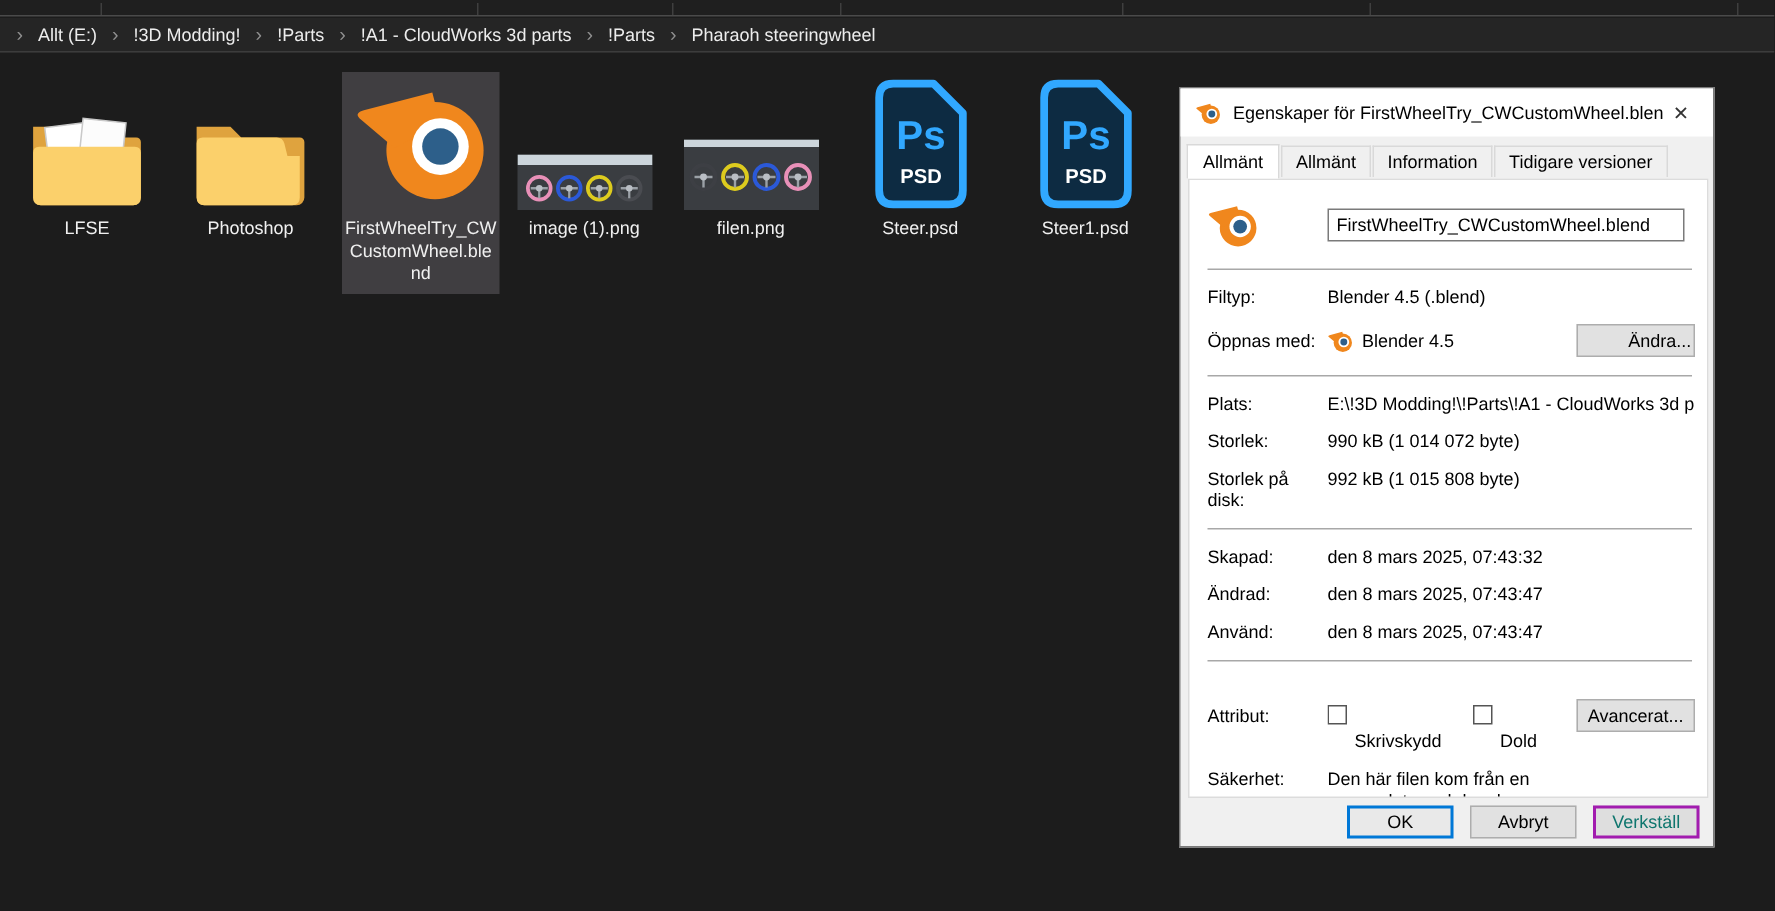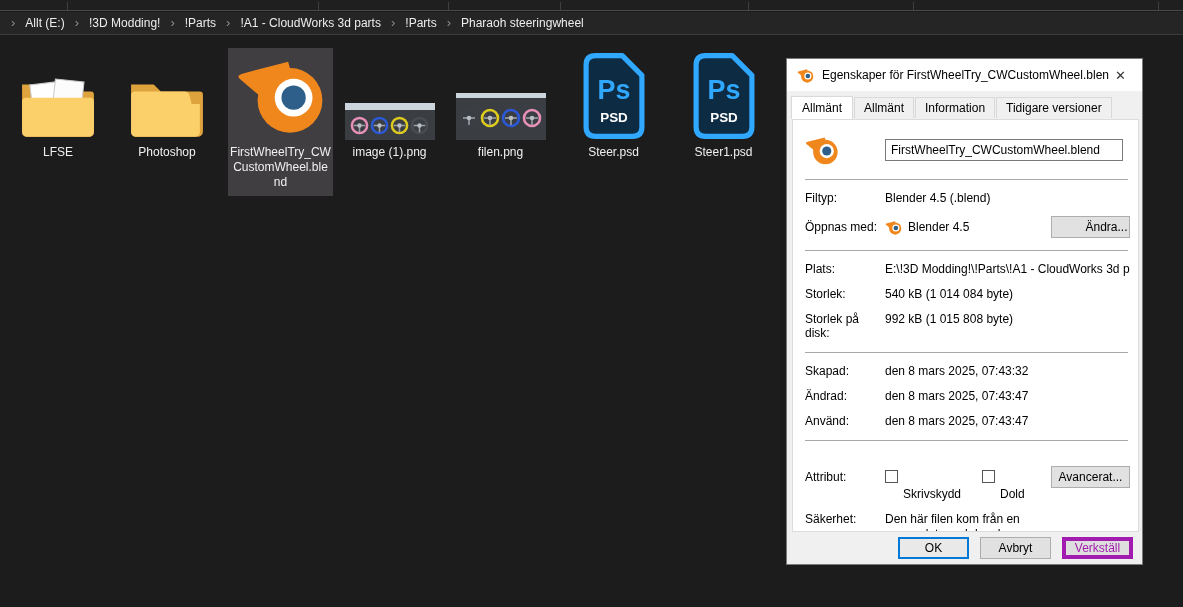--- a/index.html
+++ b/index.html
@@ -60,21 +60,21 @@
     border:1px solid #555; vertical-align:-2px; flex:none; }
   .cblabel { font-size:12px; margin-left:5px;margin-top:35px; }
   .sec-text { white-space:normal; width:170px; line-height:15px; }
   .dlg-footer { position:absolute; left:0; bottom:0; width:100%; height:33px;
     display:flex; align-items:center; justify-content:flex-end; gap:11px;
     padding-right:9px; }
   .foot-btn { font-size:12px; font-family:"Liberation Sans",sans-serif;
     width:71px; height:22px; }
   .btn-ok { background:#e9e9e9; border:2px solid #0078d7; color:#000; }
   .btn-cancel { background:#e1e1e1; border:1px solid #adadad; color:#000; }
-  .btn-apply { background:#dedede; border:4px solid #a21caf; color:#a21caf; }
+  .btn-apply { background:#dedede; border:2px solid #a21caf; color:#0f766e; }
 </style>
 </head>
 <body>
 
 <div class="stage">
 
   <div class="topstrip">
     <div class="tsep" style="left:67px"></div>
     <div class="tsep" style="left:318px"></div>
     <div class="tsep" style="left:448px"></div>
@@ -277,21 +277,21 @@
       </div>
 
       <hr class="rule">
 
       <div class="prow">
         <span class="plabel">Plats:</span>
         <span class="pvalue">E:\!3D Modding!\!Parts\!A1 - CloudWorks 3d parts</span>
       </div>
       <div class="prow">
         <span class="plabel">Storlek:</span>
-        <span class="pvalue">540 kB (1 014 084 byte)</span>
+        <span class="pvalue">990 kB (1 014 072 byte)</span>
       </div>
       <div class="prow">
         <span class="plabel">Storlek på disk:</span>
         <span class="pvalue">992 kB (1 015 808 byte)</span>
       </div>
 
       <hr class="rule">
 
       <div class="prow">
         <span class="plabel">Skapad:</span>

